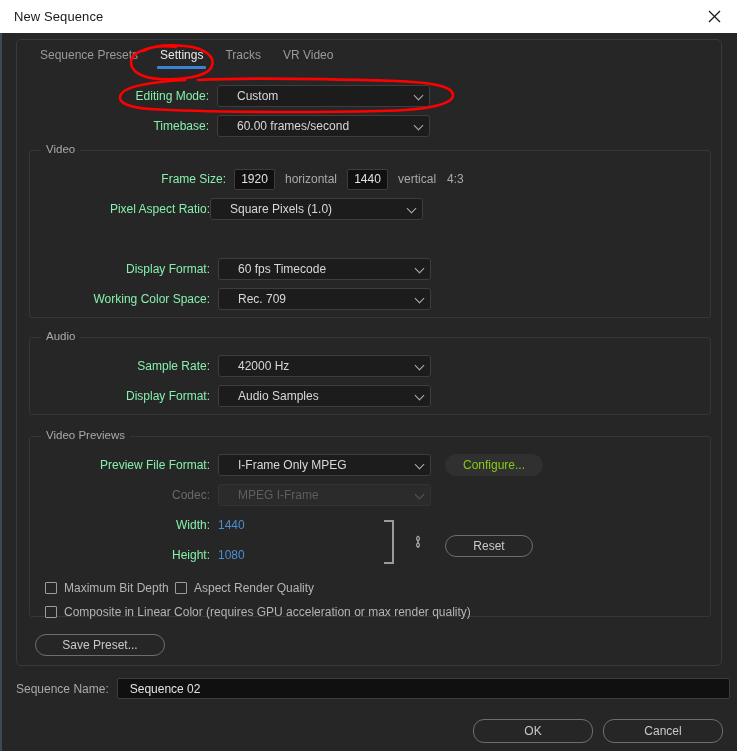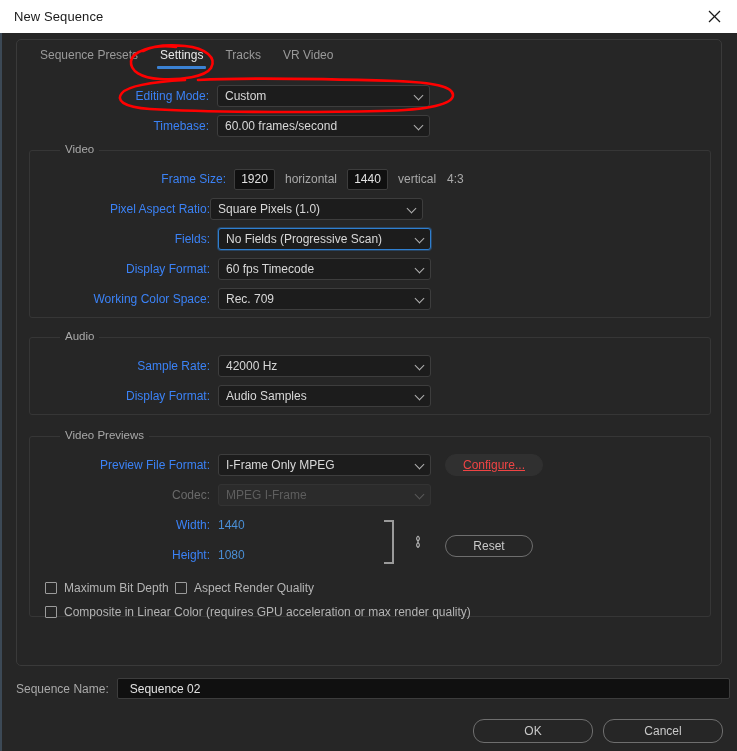--- a/index.html
+++ b/index.html
@@ -80,33 +80,33 @@
     border-radius: 1px;
   }
 
   
   .row {
     position: absolute;
     height: 22px;
     display: flex; align-items: center;
   }
   .lbl {
-    font-size: 12px; color: #3b82f6;
+    font-size: 12px; color: #86efac;
     text-align: right;
     white-space: nowrap;
   }
   .lbl.dim { color: #6a6a6a; }
 
   .select {
     height: 22px;
     background: #1c1c1c;
     border: 1px solid #3d3d3d;
     border-radius: 3px;
     display: flex; align-items: center;
-    padding: 0 7px;
+    padding: 0 19px;
     font-size: 12px; color: #d8d8d8;
     cursor: pointer;
     position: relative;
     white-space: nowrap;
   }
   .select.focused {
     border: 1px solid #2f7fd0;
     box-shadow: 0 0 0 1px rgba(47,127,208,.35);
   }
   .select.disabled {
@@ -143,41 +143,39 @@
     border: 1px solid #363636;
     border-radius: 3px;
   }
   .group-title {
     position: absolute;
     top: -8px; left: 11px;
     background: #262626;
     padding: 0 5px;
     font-size: 11.5px;
     color: #a9a9a9;
-    margin-left: 19px;
   }
 
   
   .btn {
     border: 1px solid #6e6e6e;
     border-radius: 11px;
     background: transparent;
     color: #c9c9c9;
     font-size: 12px;
     font-family: "Liberation Sans", sans-serif;
     display: flex; align-items: center; justify-content: center;
     cursor: pointer;
     height: 22px;
   }
   .btn.disabled {
     background: #303030;
     border-color: #303030;
-    color: #ef4444;
+    color: #84cc16;
     cursor: default;
-    text-decoration: underline;
   }
 
   
   .cbrow { position: absolute; display: flex; align-items: center; cursor: pointer; }
   .cbox {
     width: 12px; height: 12px;
     border: 1.6px solid #9b9b9b;
     border-radius: 1px;
     background: #262626;
     margin-right: 7px;
@@ -260,27 +258,20 @@
     </div>
 
     <div class="row" style="left:0; top:47px; width:420px;">
       <span class="lbl" style="width:180px;">Pixel Aspect Ratio:</span>
       <div class="select" style="margin-left:0; width:213px;">
         <span>Square Pixels (1.0)</span>
         <span class="caret"></span>
       </div>
     </div>
 
-    <div class="row" style="left:0; top:77px; width:420px;">
-      <span class="lbl" style="width:180px;">Fields:</span>
-      <div class="select focused" style="margin-left:8px; width:213px;">
-        <span>No Fields (Progressive Scan)</span>
-        <span class="caret"></span>
-      </div>
-    </div>
 
     <div class="row" style="left:0; top:107px; width:420px;">
       <span class="lbl" style="width:180px;">Display Format:</span>
       <div class="select" style="margin-left:8px; width:213px;">
         <span>60 fps Timecode</span>
         <span class="caret"></span>
       </div>
     </div>
 
     <div class="row" style="left:0; top:137px; width:420px;">
@@ -361,20 +352,21 @@
     <div class="cbrow" style="left:145px; top:144px;">
       <span class="cbox"></span>
       <span class="cbl">Aspect Render Quality</span>
     </div>
     <div class="cbrow" style="left:15px; top:168px;">
       <span class="cbox"></span>
       <span class="cbl">Composite in Linear Color (requires GPU acceleration or max render quality)</span>
     </div>
   </div>
 
+  <div class="btn" style="position:absolute; left:18px; top:594px; width:130px;">Save Preset...</div>
 </div>
 
 <div id="seqname-row">
   <span id="seqname-lbl">Sequence Name:</span>
   <div id="seqname-input">Sequence 02</div>
 </div>
 
 <div class="btn" style="position:absolute; left:473px; top:719px; width:120px; height:24px;">OK</div>
 <div class="btn" style="position:absolute; left:603px; top:719px; width:120px; height:24px;">Cancel</div>
 

